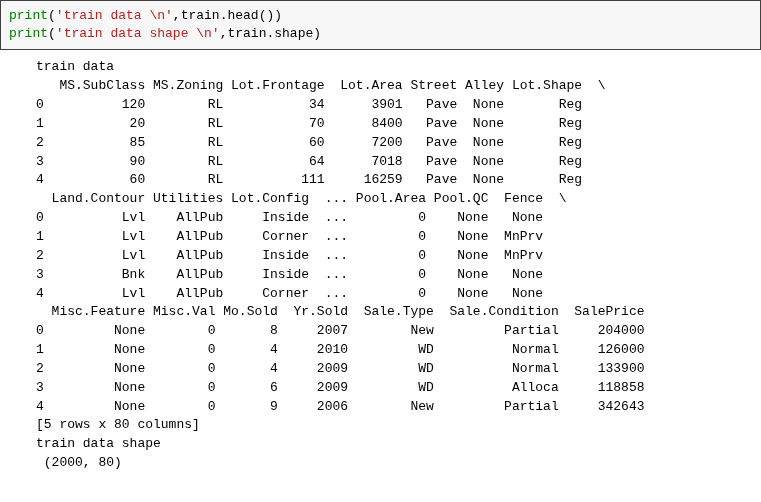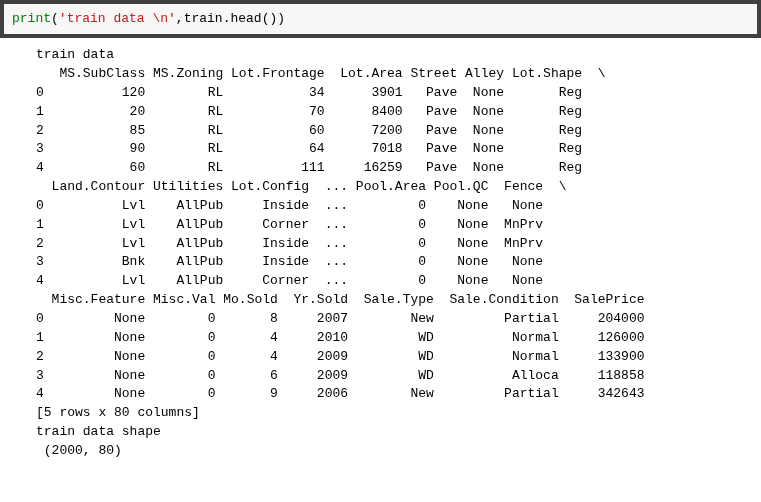--- a/index.html
+++ b/index.html
@@ -6,21 +6,21 @@
     margin: 0;
     padding: 0;
     font-family: Consolas, 'Courier New', monospace;
     font-size: 13px;
     background: #fff;
     color: #000;
     width: 761px;
   }
   .code-cell {
     background: #f7f7f7;
-    border: 4px solid #404040;
+    border: 1px solid #404040;
     padding: 6px 8px;
     margin: 0;
     line-height: 1.4;
   }
   .code-line {
     white-space: pre;
   }
   .fn { color: #008000; }
   .str { color: #BA2121; }
   .output {
@@ -29,20 +29,21 @@
     line-height: 1.45;
     color: #000;
     margin-left: 28px;
   }
 </style>
 </head>
 <body>
 
 <div class="code-cell">
   <div class="code-line"><span class="fn">print</span><span>(</span><span class="str">'train data \n'</span><span>,train.head())</span></div>
+  <div class="code-line"><span class="fn">print</span><span>(</span><span class="str">'train data shape \n'</span><span>,train.shape)</span></div>
 </div>
 
 <div class="output"><span>train data </span>
 <span>   MS.SubClass MS.Zoning Lot.Frontage  Lot.Area Street Alley Lot.Shape  \</span>
 <span>0          120        RL           34      3901   Pave  None       Reg   </span>
 <span>1           20        RL           70      8400   Pave  None       Reg   </span>
 <span>2           85        RL           60      7200   Pave  None       Reg   </span>
 <span>3           90        RL           64      7018   Pave  None       Reg   </span>
 <span>4           60        RL          111     16259   Pave  None       Reg   </span>
 <span>  Land.Contour Utilities Lot.Config  ... Pool.Area Pool.QC  Fence  \</span>

